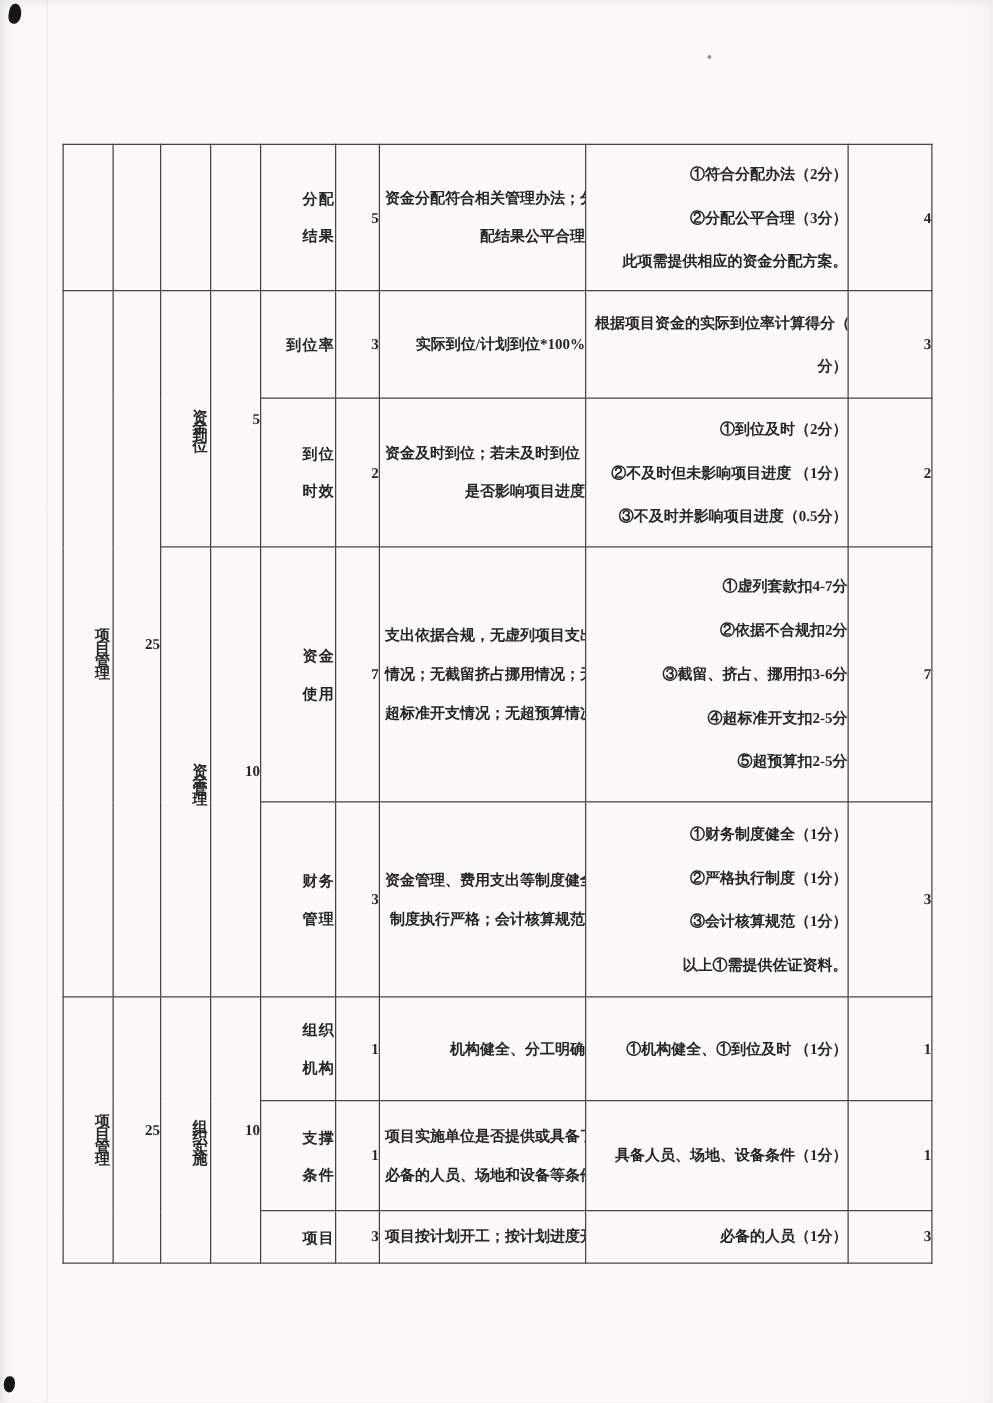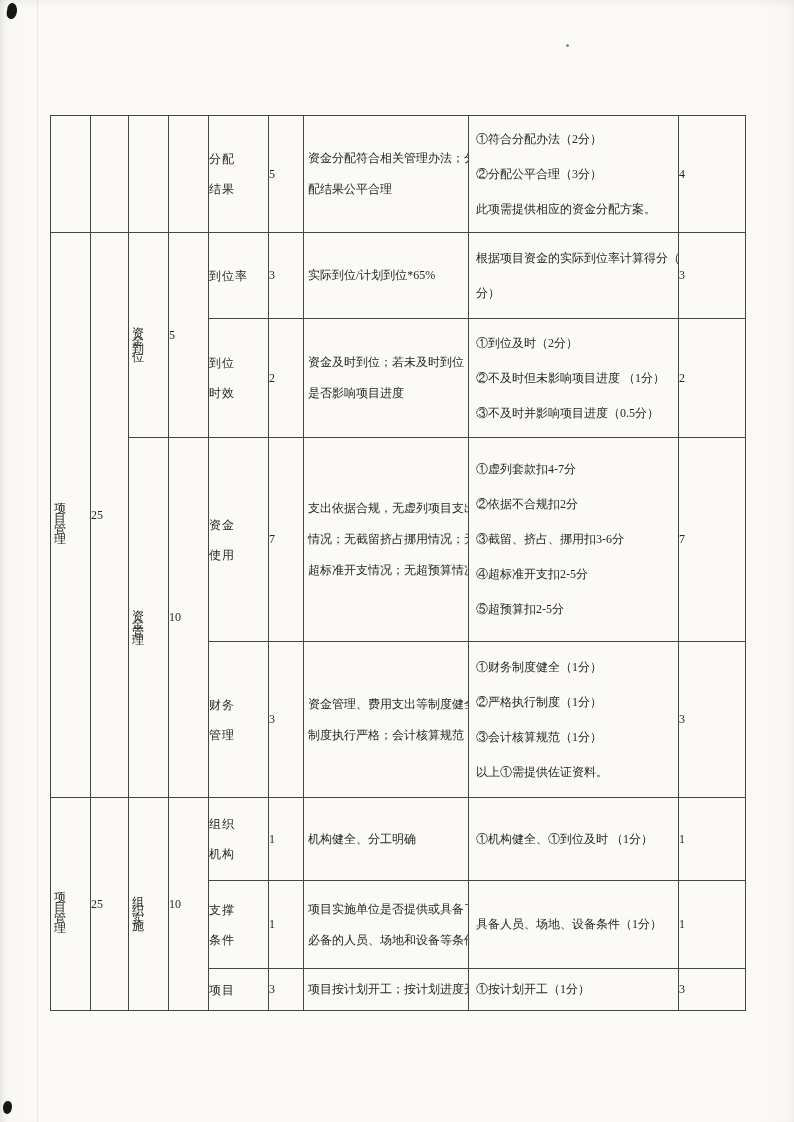--- a/index.html
+++ b/index.html
@@ -26,24 +26,25 @@
 
   table.score-table {
     position:absolute; left:50px; top:115px;
     width:695px;
     border-collapse:collapse;
     table-layout:fixed;
   }
   .score-table td {
     border:1px solid #454545;
     vertical-align:middle;
-    text-align:left;
+    text-align:right;
     font-size:12px;
     color:#262626;
     overflow:hidden;
+    font-weight:bold;
   }
   tr.r1 { height:117px; }
   tr.r2 { height:86px; }
   tr.r3 { height:119px; }
   tr.r4 { height:204px; }
   tr.r5 { height:156px; }
   tr.r6 { height:83px; }
   tr.r7 { height:88px; }
   tr.r8 { height:42px; }
 
@@ -105,21 +106,21 @@
       <td rowspan="4">
         <span class="vtext vcat">项目管理</span>
       </td>
       <td rowspan="4" class="cell-score">25</td>
       <td rowspan="2">
         <span class="vtext vsub">资金到位</span>
       </td>
       <td rowspan="2" class="cell-score">5</td>
       <td class="cell-item">到位率</td>
       <td class="cell-score">3</td>
-      <td class="cell-desc">实际到位/计划到位*65%</td>
+      <td class="cell-desc">实际到位/计划到位*100%</td>
       <td class="cell-criteria">根据项目资金的实际到位率计算得分（3
 分）</td>
       <td class="cell-score cell-final">3</td>
     </tr>
 
     <tr class="r3">
       <td class="cell-item">到位
 时效</td>
       <td class="cell-score">2</td>
       <td class="cell-desc">资金及时到位；若未及时到位，
@@ -186,19 +187,19 @@
       <td class="cell-desc">项目实施单位是否提供或具备了
 必备的人员、场地和设备等条件</td>
       <td class="cell-criteria">具备人员、场地、设备条件（1分）</td>
       <td class="cell-score cell-final">1</td>
     </tr>
 
     <tr class="r8">
       <td class="cell-item">项目</td>
       <td class="cell-score">3</td>
       <td class="cell-desc">项目按计划开工；按计划进度开</td>
-      <td class="cell-criteria">①按计划开工（1分）</td>
+      <td class="cell-criteria">必备的人员（1分）</td>
       <td class="cell-score cell-final">3</td>
     </tr>
 
     </tbody>
   </table>
 </div>
 
 </body></html>

